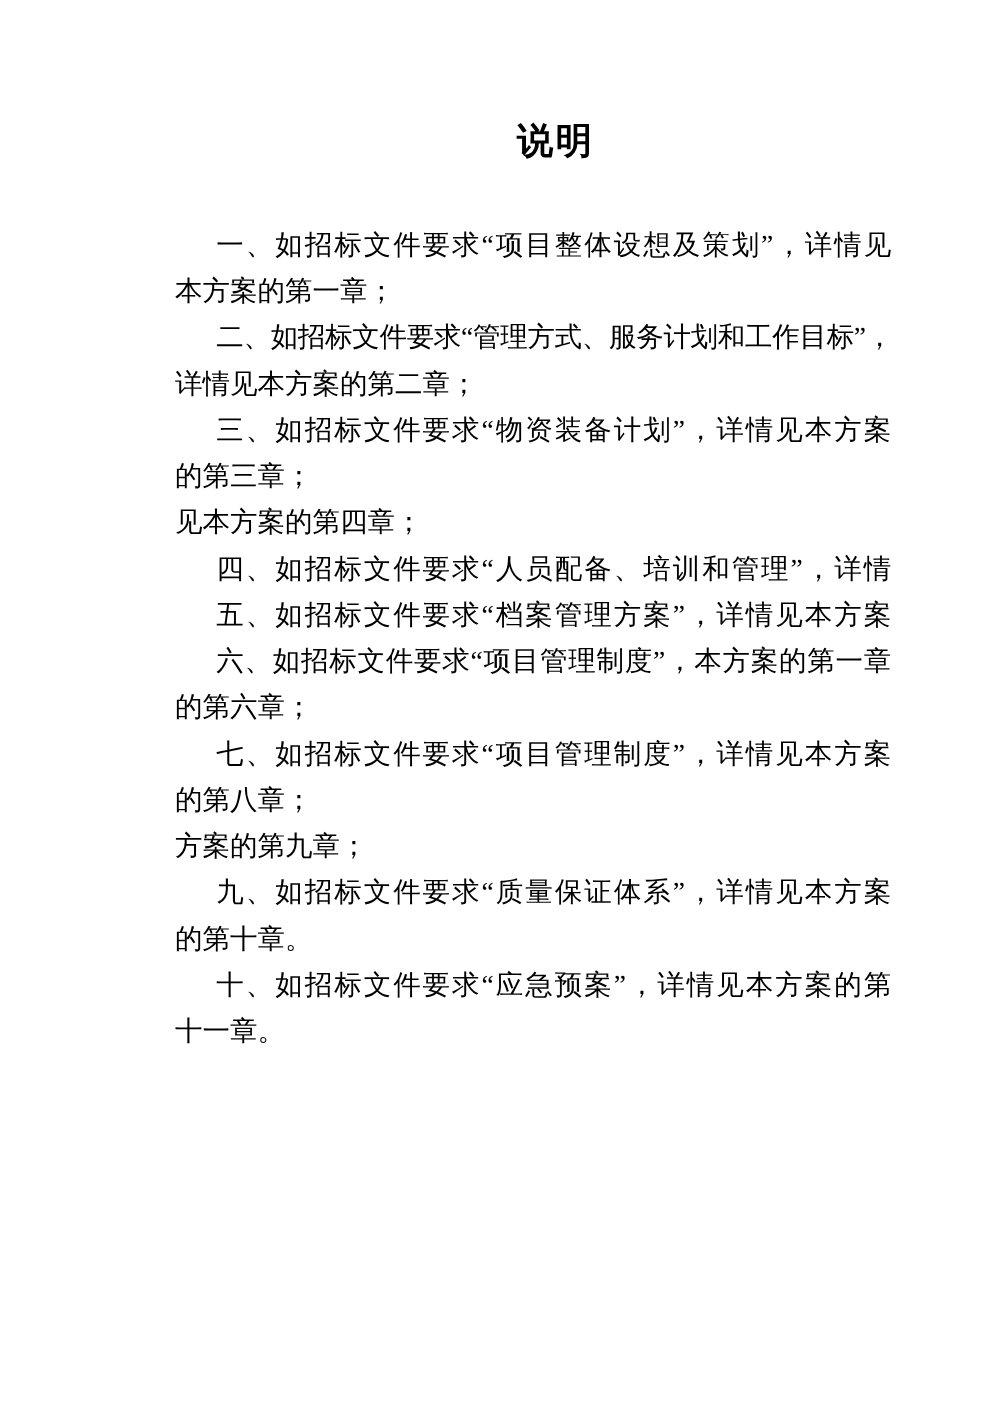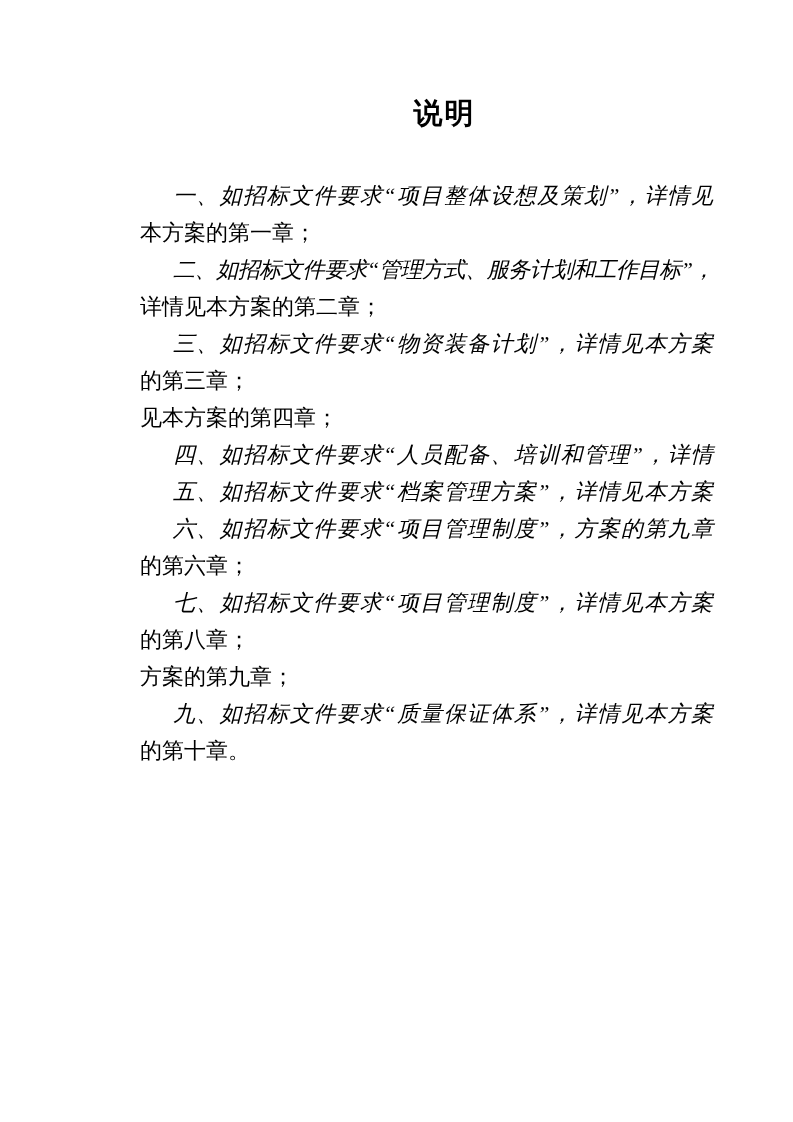--- a/index.html
+++ b/index.html
@@ -40,21 +40,20 @@
   .ln {
     height: 37px;
     overflow: visible;
   }
   
   .full {
     white-space: nowrap;
     text-align: justify;
     text-align-last: justify;
     text-justify: inter-character;
-    font-style: italic;
   }
   
   .first {
     text-indent: 33px;
   }
   
   .tight {
     letter-spacing: -1.6px;
   }
   .last-line {
@@ -96,36 +95,40 @@
     <div class="para">
       <div class="ln last-line">见本方案的第四章；</div>
       <div class="ln full first">四、如招标文件要求“人员配备、培训和管理”，详情</div>
     </div>
 
     <div class="para">
       <div class="ln full first">五、如招标文件要求“档案管理方案”，详情见本方案</div>
     </div>
 
     <div class="para">
-      <div class="ln full first">六、如招标文件要求“项目管理制度”，方案的第九章</div>
+      <div class="ln full first">六、如招标文件要求“项目管理制度”，本方案的第一章</div>
       <div class="ln last-line">的第六章；</div>
     </div>
 
     <div class="para">
       <div class="ln full first">七、如招标文件要求“项目管理制度”，详情见本方案</div>
       <div class="ln last-line">的第八章；</div>
     </div>
 
     <div class="para">
       <div class="ln last-line">方案的第九章；</div>
     </div>
 
     <div class="para">
       <div class="ln full first">九、如招标文件要求“质量保证体系”，详情见本方案</div>
       <div class="ln last-line">的第十章。</div>
     </div>
 
+    <div class="para">
+      <div class="ln full first">十、如招标文件要求“应急预案”，详情见本方案的第</div>
+      <div class="ln last-line">十一章。</div>
+    </div>
 
   </div>
 
   <div class="footer">13</div>
 
 </div>
 
 </body></html>

